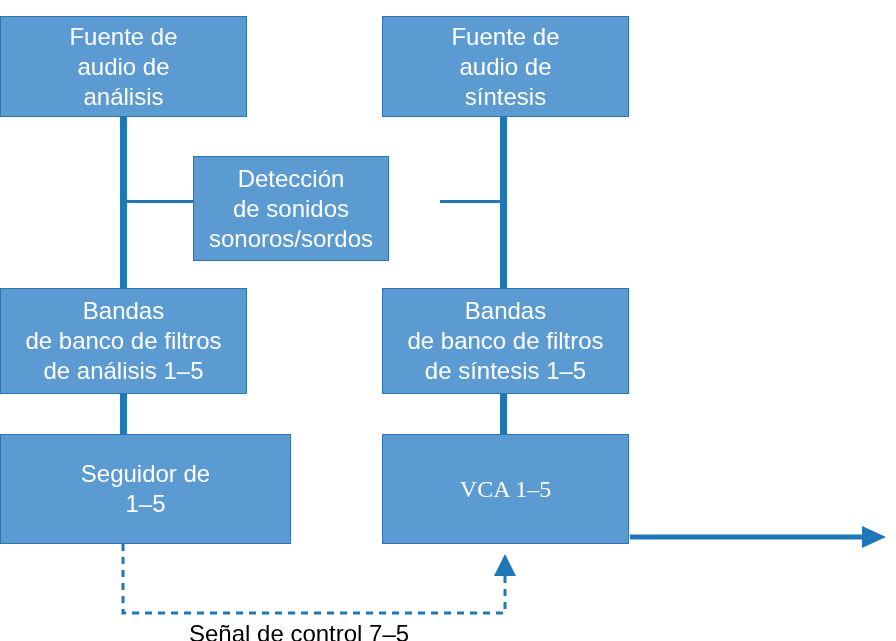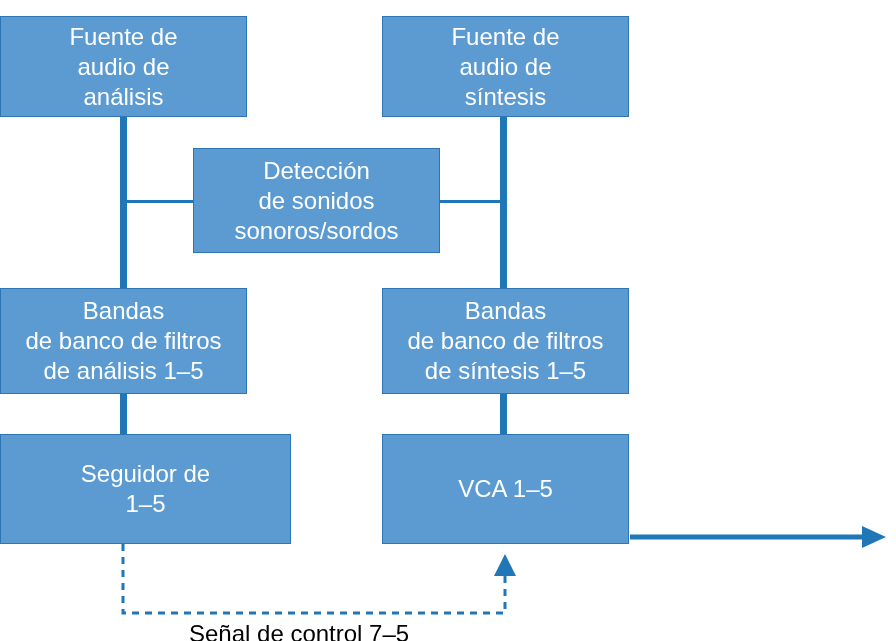--- a/index.html
+++ b/index.html
@@ -75,21 +75,21 @@
   </div>
 
   <div class="box" style="left:382px;top:0px;width:247px;height:101px;">
     <div>
       <span>Fuente de</span>
       <span>audio de</span>
       <span>síntesis</span>
     </div>
   </div>
 
-  <div class="box" style="left:193px;top:132px;width:247px;height:105px;">
+  <div class="box" style="left:193px;top:140px;width:196px;height:105px;">
     <div>
       <span>Detección</span>
       <span>de sonidos</span>
       <span>sonoros/sordos</span>
     </div>
   </div>
 
   <div class="box" style="left:0px;top:272px;width:247px;height:106px;">
     <div>
       <span>Bandas</span>
@@ -106,21 +106,21 @@
     </div>
   </div>
 
   <div class="box" style="left:0px;top:418px;width:291px;height:110px;">
     <div>
       <span>Seguidor de</span>
       <span>1–5</span>
     </div>
   </div>
 
-  <div class="box" style="left:382px;top:418px;width:247px;height:110px;">
+  <div class="box" style="left:382px;top:418px;width:247px;height:110px;font-family:Liberation Serif, serif;">
     <div>
       <span>VCA 1–5</span>
     </div>
   </div>
 
   <div class="label" style="left:189px;top:604px;">Señal de control 7–5</div>
 
 </div>
 
 </body></html>

